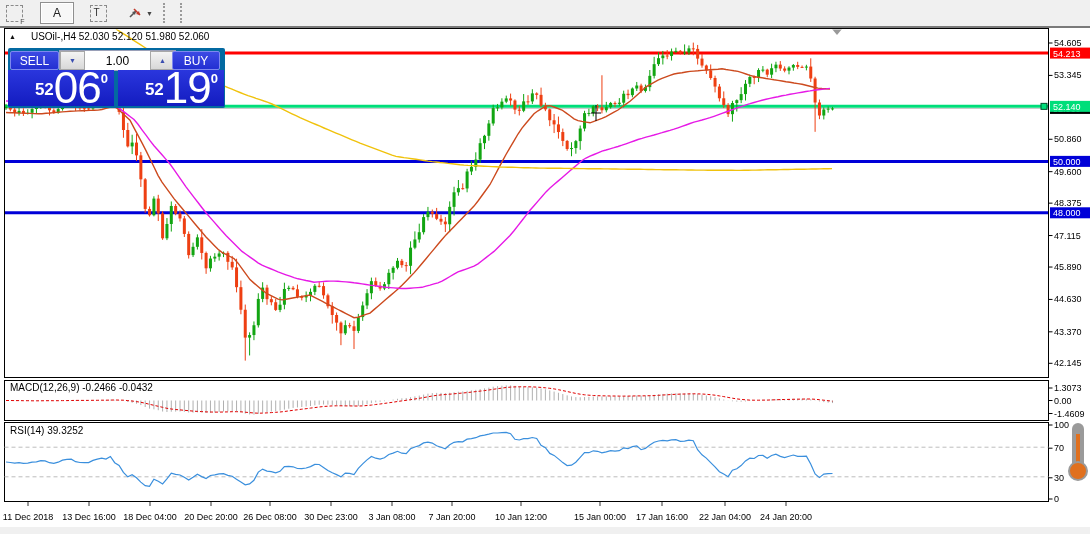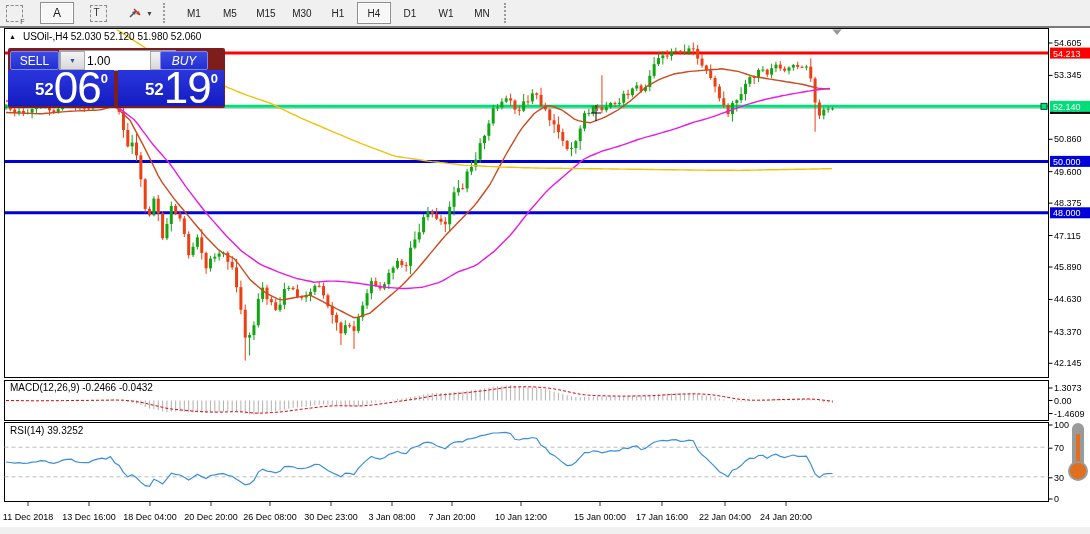--- a/index.html
+++ b/index.html
@@ -11,34 +11,34 @@
     border-bottom:2px solid #7a7a7a;display:flex;align-items:center;z-index:5;}
   .tbtn{height:20px;min-width:24px;margin:0 1px;padding:0 4px;display:flex;align-items:center;justify-content:center;
     font-size:10px;color:#222;border:1px solid transparent;background:transparent;cursor:default;}
   .tbtn.active{border:1px solid #8f8f8f;background:#f7f7f7;box-shadow:inset 0 0 0 1px #ffffff;}
   .grip{width:7px;height:20px;margin:0 4px;border-left:2px dotted #9a9a9a;}
   .icon-dashed{width:15px;height:15px;border:1px dashed #8a8a8a;position:relative;display:inline-block;}
   .icon-dashed .sub{position:absolute;right:-4px;bottom:-4px;font-size:7px;color:#444;background:#f0f0f0;padding:0 1px;}
   .icon-dashed .mid{position:absolute;left:3px;top:1px;font-size:10px;color:#333;}
   .caret{font-size:7px;color:#444;margin-left:3px;}
   
-  .chart-title{position:absolute;left:9px;top:31px;z-index:4;font-size:10px;color:#000;display:flex;align-items:center;gap:7px;}
+  .chart-title{position:absolute;left:9px;top:31px;z-index:4;font-size:10px;color:#000;display:flex;align-items:center;gap:15px;}
   .chart-title .tri{font-size:7px;color:#111;}
   
   .ocp{position:absolute;left:8px;top:48px;width:217px;height:60px;z-index:4;
-    background:#7f1d1d;border-radius:2px;}
+    background:#0369a1;border-radius:2px;}
   .ocp .btn{position:absolute;top:3px;height:17px;color:#fff;font-size:12px;display:flex;align-items:center;justify-content:center;
     background:linear-gradient(#3c4ae4,#2330d2);border:1px solid #7d88ef;border-radius:2px;cursor:pointer;}
   .ocp .sell{left:2px;width:47px;}
-  .ocp .buy{left:152px;width:46px;font-style:italic;}
+  .ocp .buy{left:164px;width:46px;}
   .ocp .spin{position:absolute;left:51px;top:2px;width:115px;height:19px;background:#fff;border:1px solid #9aa0b8;
     display:flex;align-items:stretch;}
   .ocp .spin .arrow{width:23px;background:linear-gradient(#f4f4f4,#d8d8d8);border:1px solid #a8a8a8;color:#3a4db0;
     font-size:7px;display:flex;align-items:center;justify-content:center;cursor:pointer;}
-  .ocp .spin input{flex:1;border:0;outline:0;font-size:12px;text-align:left;color:#000;min-width:0;
+  .ocp .spin input{flex:1;border:0;outline:0;font-size:12px;text-align:center;color:#000;min-width:0;
     font-family:"Liberation Sans",sans-serif;}
   .ocp .price{position:absolute;top:22px;height:36px;width:106px;color:#fff;
     background:linear-gradient(#2a36dd,#131cc0);display:flex;align-items:flex-end;justify-content:flex-end;
     padding:0 6px 3px 0;box-sizing:border-box;}
   .ocp .price.p-sell{left:0;}
   .ocp .price.p-buy{left:110px;}
   .ocp .p-small{font-size:17px;font-weight:bold;margin-bottom:3px;}
   .ocp .p-big{font-size:44px;line-height:30px;letter-spacing:-1px;}
   .ocp .p-sup{font-size:13px;font-weight:bold;align-self:flex-start;margin-top:1px;}
 </style>
@@ -765,31 +765,20 @@
     <span class="tbtn" style="margin-left:6px">
       <svg width="16" height="14">
         <path d="M3 11 L9 5" stroke="#555" stroke-width="1.6" fill="none"></path>
         <path d="M9 5 l-1 4 l-3 -3 z" fill="#555"></path>
         <path d="M7 3 L13 9" stroke="#c0392b" stroke-width="1.6" fill="none"></path>
         <path d="M13 9 l-4 -1 l3 -3 z" fill="#c0392b"></path>
       </svg>
       <span class="caret">▼</span>
     </span>
     <span class="grip"></span>
-    <span id="tf-buttons" style="display:flex;align-items:center;">
-        <span class="tbtn">M1</span>
-        <span class="tbtn">M5</span>
-        <span class="tbtn">M15</span>
-        <span class="tbtn">M30</span>
-        <span class="tbtn">H1</span>
-        <span class="tbtn active">H4</span>
-        <span class="tbtn">D1</span>
-        <span class="tbtn">W1</span>
-        <span class="tbtn">MN</span>
-      </span>
     <span class="grip"></span>
   </div>
 
   <div class="chart-title">
     <span class="tri">▲</span>
     <span>USOil-,H4  52.030 52.120 51.980 52.060</span>
   </div>
 
   <div class="ocp">
     <div class="btn sell">SELL</div>

